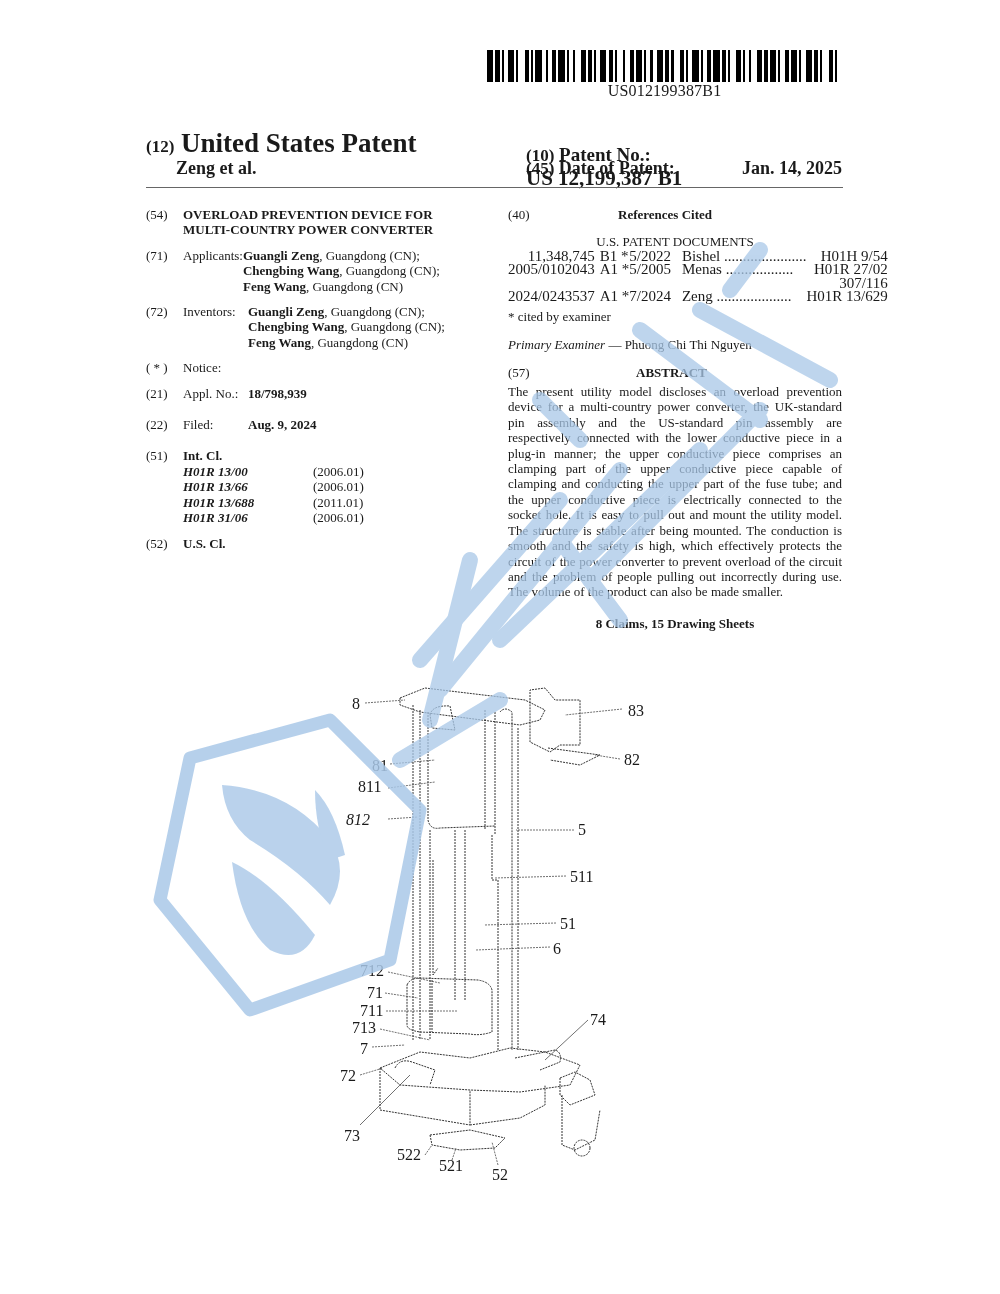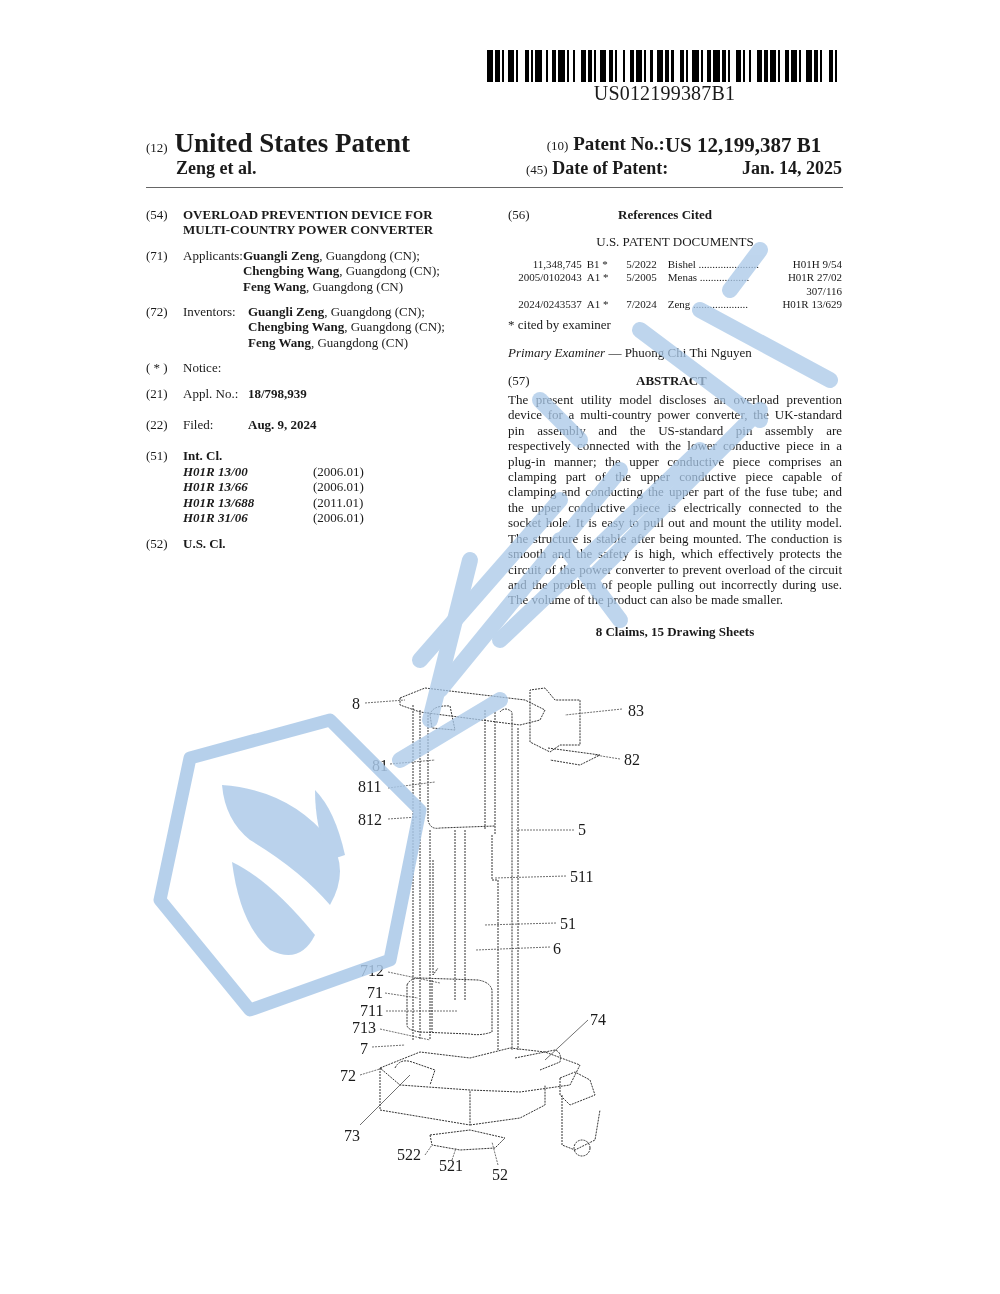--- a/index.html
+++ b/index.html
@@ -1,41 +1,41 @@
 <!DOCTYPE html>
 <html><head>
   <meta charset="utf-8">
   <style>
     html, body { margin: 0; padding: 0; background: #ffffff; }
     body { width: 1000px; height: 1294px; position: relative; overflow: hidden;
       font-family: "Liberation Serif", "DejaVu Serif", serif; color: #1a1a1a; }
     .abs { position: absolute; }
     .barcode { left: 487px; top: 50px; width: 355px; height: 32px; display: flex; align-items: stretch; }
     .barcode span { display: block; height: 100%; background: #000; }
-    .barcode-text { left: 487px; top: 82px; width: 355px; text-align: center; font-size: 20px; letter-spacing: 0.2px; }
-    .hdr-num { font-size: 13px; font-weight: normal; }
+    .barcode-text { left: 487px; top: 82px; width: 355px; text-align: center; font-size: 16px; letter-spacing: 0.2px; }
+    .hdr-num { font-size: 17px; font-weight: bold; }
     .title-main { left: 146px; top: 128px; font-size: 27px; font-weight: bold; white-space: nowrap; }
     .title-sub { left: 176px; top: 158px; font-size: 18px; font-weight: bold; }
-    .pat-line1 { left: 526px; top: 133px; width: 316px; font-size: 19px; font-weight: bold; display: flex; justify-content: center; white-space: nowrap; }
+    .pat-line1 { left: 526px; top: 144px; width: 316px; font-size: 19px; font-weight: bold; display: flex; justify-content: center; white-space: nowrap; flex-direction: column; }
     .pat-line2 { left: 526px; top: 158px; width: 316px; font-size: 18px; font-weight: bold; display: flex; justify-content: space-between; white-space: nowrap; }
     .pat-line1 .val { font-size: 21px; }
     .rule { left: 146px; top: 187px; width: 697px; height: 1px; background: #666; }
     .lcol { left: 146px; top: 207px; width: 334px; font-size: 13px; line-height: 15.4px; }
     .rcol { left: 508px; top: 207px; width: 334px; font-size: 13px; line-height: 15.4px; }
     .field { display: flex; margin-bottom: 10px; }
     .field .code { width: 37px; flex: none; }
     .field .label { flex: none; }
     .field .body { flex: 1; }
     b { font-weight: bold; }
     .bi { font-weight: bold; font-style: italic; }
     .justify { text-align: justify; }
     .intcl-row { display: flex; }
     .intcl-row .c1 { width: 130px; }
     .center { text-align: center; }
-    .refs-table { width: 100%; border-collapse: collapse; font-size: 11px; line-height: 13.5px; margin-top: 8px; }
+    .refs-table { width: 100%; border-collapse: collapse; font-size: 15px; line-height: 13.5px; }
     .refs-table td { padding: 0; vertical-align: top; white-space: nowrap; }
     .refs-table .num { text-align: right; padding-right: 5px; }
     .refs-table .kind { width: 30px; }
     .refs-table .date { text-align: right; padding-right: 5px; width: 40px; }
     .refs-table .cls { text-align: right; }
     .abstract-text { text-align: justify; margin-top: 4px; }
     .watermark { left: 0; top: 0; width: 1000px; height: 1294px; pointer-events: none; }
     .drawing { left: 330px; top: 685px; width: 340px; height: 500px; }
     .fig-label { position: absolute; font-size: 16px; font-family: "Liberation Serif", serif; }
   </style>
@@ -232,21 +232,21 @@
     <span class="code">(52)</span>
     <div class="body">
       <b>U.S. Cl.</b>
     </div>
   </div>
 
 </div>
 
 <div class="abs rcol">
   <div style="display:flex">
-    <span style="width:110px">(56)</span>
+    <span style="width:110px">(40)</span>
     <b>References Cited</b>
   </div>
   <div class="center" style="margin-top:12px">U.S. PATENT DOCUMENTS</div>
   <table class="refs-table">
     <tbody>
         <tr>
       <td class="num">11,348,745</td>
       <td class="kind">B1 *</td>
       <td class="date">5/2022</td>
       <td style="padding-left:6px"><span>Bishel</span> ......................</td>
@@ -348,21 +348,21 @@
   <path d="M425 1155 L432 1145" stroke-width="0.7"></path>
   <path d="M452 1160 L456 1148" stroke-width="0.7"></path>
   <path d="M498 1165 L492 1142" stroke-width="0.7"></path>
 </svg>
 <div id="fig-labels">
     <div class="fig-label" style="left: 352px; top: 695px;">8</div>
     <div class="fig-label" style="left: 628px; top: 702px;">83</div>
     <div class="fig-label" style="left: 624px; top: 751px;">82</div>
     <div class="fig-label" style="left: 372px; top: 757px;">81</div>
     <div class="fig-label" style="left: 358px; top: 778px;">811</div>
-    <div class="fig-label" style="left: 358px; top: 811px;">812</div>
+    <div class="fig-label" style="left: 346px; top: 811px; font-style: italic;">812</div>
     <div class="fig-label" style="left: 578px; top: 821px;">5</div>
     <div class="fig-label" style="left: 570px; top: 868px;">511</div>
     <div class="fig-label" style="left: 560px; top: 915px;">51</div>
     <div class="fig-label" style="left: 553px; top: 940px;">6</div>
     <div class="fig-label" style="left: 360px; top: 962px;">712</div>
     <div class="fig-label" style="left: 367px; top: 984px;">71</div>
     <div class="fig-label" style="left: 360px; top: 1002px;">711</div>
     <div class="fig-label" style="left: 352px; top: 1019px;">713</div>
     <div class="fig-label" style="left: 590px; top: 1011px;">74</div>
     <div class="fig-label" style="left: 360px; top: 1040px;">7</div>

